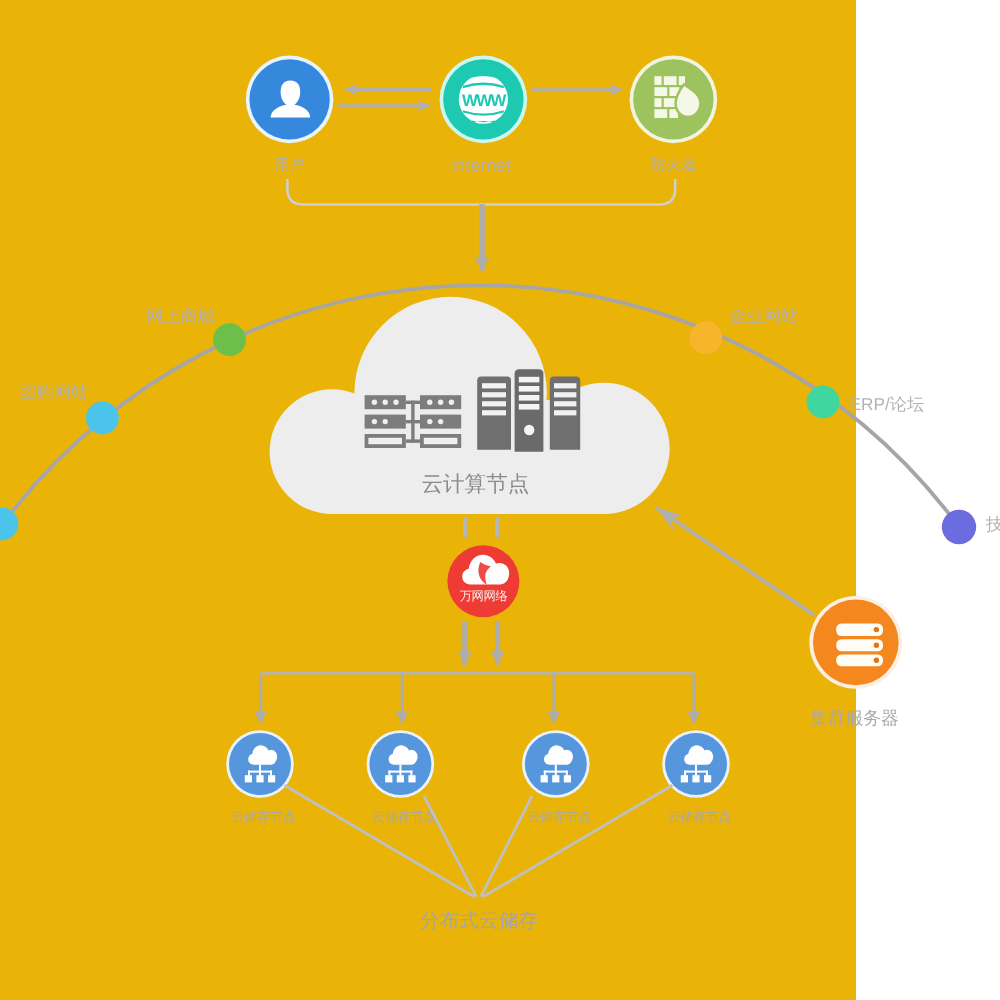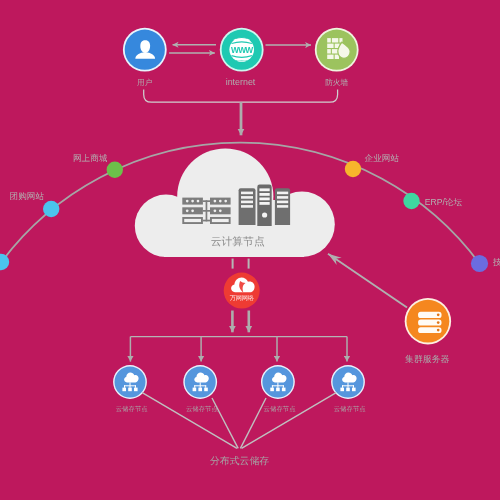--- a/index.html
+++ b/index.html
@@ -1,19 +1,19 @@
 <!DOCTYPE html>
 <html><head>
 <meta charset="utf-8">
 <style>
   html,body{margin:0;padding:0;background:#ffffff;}
   body{width:500px;height:500px;overflow:hidden;
        font-family:"Liberation Sans",sans-serif;
        -webkit-font-smoothing:antialiased;}
-  #stage{position:relative;width:500px;height:500px;background:#be185d;}
+  #stage{position:relative;width:428px;height:500px;background:#eab308;}
   svg#diagram{position:absolute;left:0;top:0;width:500px;height:500px;display:block;}
   text{font-family:"Liberation Sans",sans-serif;}
 </style>
 </head>
 <body>
 
 <div id="stage">
 <svg id="diagram" viewBox="0 0 500 500">
   <defs>
     <marker id="ah" markerUnits="userSpaceOnUse" markerWidth="7" markerHeight="7" refX="6" refY="3.5" orient="auto">

